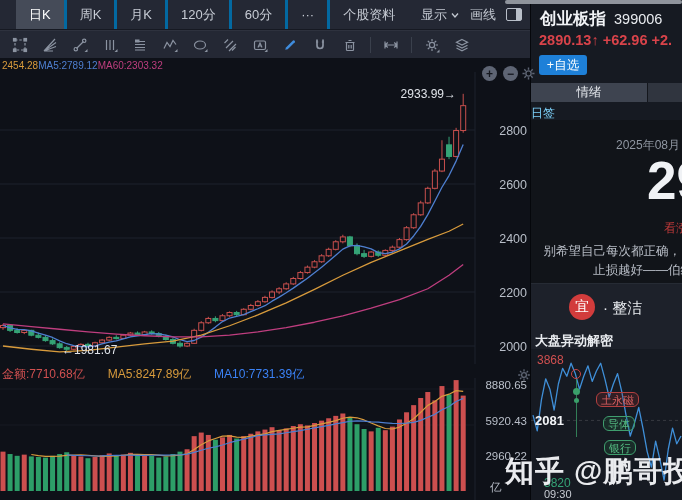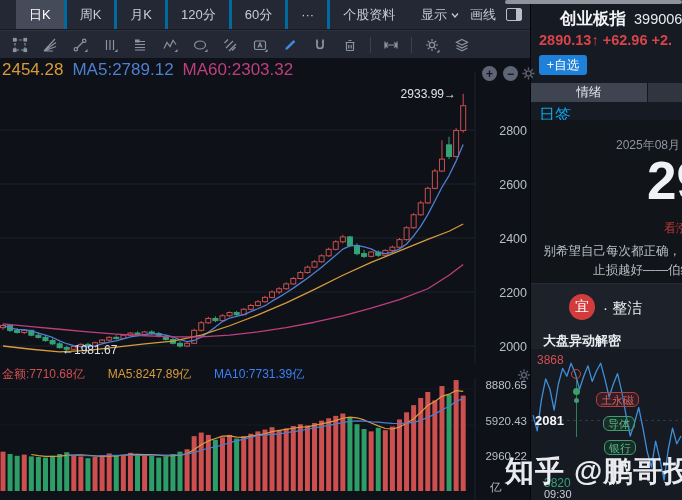--- a/index.html
+++ b/index.html
@@ -14,47 +14,47 @@
   .chev{display:inline-block;margin-left:3px;}
   .panel-toggle{width:16px;height:13px;border:1.5px solid #b9bfc9;border-radius:2px;position:relative;}
   .panel-toggle::after{content:"";position:absolute;right:0;top:0;bottom:0;width:5px;background:#b9bfc9;}
   
   .toolsbar{position:absolute;left:0;top:30px;width:530px;height:28px;background:#242834;border-top:1px solid #2e323e;display:flex;align-items:center;padding:0 6px;gap:2px;}
   .tool{width:28px;height:24px;display:flex;align-items:center;justify-content:center;cursor:pointer;}
   .tool svg{display:block;}
   .tdiv{width:1px;height:16px;background:#3a404c;margin:0 4px;}
   
   .chart-pane{position:absolute;left:0;top:58px;width:530px;height:442px;background:#0e1118;}
-  .ma-row{position:absolute;left:2px;top:2px;font-size:17px;display:flex;gap:9px;white-space:nowrap;}
+  .ma-row{position:absolute;left:2px;top:2px;font-size:10px;display:flex;white-space:nowrap;}
   .vol-row{position:absolute;left:2px;top:308px;font-size:12px;display:flex;gap:23px;white-space:nowrap;z-index:3;}
   #main-svg{position:absolute;left:0;top:14px;}
   #vol-svg{position:absolute;left:0;top:320px;}
   .chart-ctrl{position:absolute;top:8px;z-index:4;width:15px;height:15px;border-radius:50%;background:#5e6574;color:#14171e;font-size:12px;font-weight:bold;display:flex;align-items:center;justify-content:center;line-height:0;cursor:pointer;}
   .gearbtn{position:absolute;z-index:4;cursor:pointer;}
   
   .sidebar{position:absolute;left:530px;top:0;width:152px;height:500px;background:#161a22;border-left:1px solid #05070b;overflow:hidden;}
-  .sb-name{position:absolute;left:9px;top:8px;font-size:16.5px;font-weight:bold;color:#f2f4f7;white-space:nowrap;margin-left:20px;}
+  .sb-name{position:absolute;left:9px;top:8px;font-size:16.5px;font-weight:bold;color:#f2f4f7;white-space:nowrap;}
   .sb-name .code{font-weight:normal;font-size:14.5px;margin-left:8px;color:#e8ebef;}
   .sb-quote{position:absolute;left:8px;top:32px;font-size:14.5px;font-weight:bold;color:#d9434a;white-space:nowrap;}
   .sb-fav{position:absolute;left:8px;top:55px;width:48px;height:20px;background:#1e80d8;color:#fff;font-size:12.5px;border:none;border-radius:3px;display:flex;align-items:center;justify-content:center;cursor:pointer;}
   .sb-tabs{position:absolute;left:0;top:83px;width:152px;height:19px;display:flex;background:#14171d;}
   .sb-tab{height:19px;display:flex;align-items:center;justify-content:center;font-size:12.5px;color:#e5e8ed;cursor:pointer;}
   .sb-tab.sel{width:116px;background:#3e4450;}
   .sb-tab.other{flex:1;background:#30353f;margin-left:1px;}
-  .sb-daysign{position:absolute;left:8px;top:105px;font-size:16px;color:#0ea5e9;}
+  .sb-daysign{position:absolute;left:0;top:105px;font-size:12px;color:#7dd3fc;}
   .sb-datebox{position:absolute;left:0;top:120px;width:152px;height:163px;background:#111419;}
   .sb-month{position:absolute;right:3px;top:17px;font-size:12px;color:#8f96a1;white-space:nowrap;}
   .sb-day{position:absolute;left:116px;top:30px;font-size:53px;font-weight:bold;color:#f0f2f5;white-space:nowrap;}
   .sb-signal{position:absolute;left:133px;top:100px;font-size:12px;color:#c03a3a;white-space:nowrap;}
   .sb-q1{position:absolute;right:2px;top:123px;font-size:12.5px;color:#b9bec7;white-space:nowrap;}
   .sb-q2{position:absolute;left:62px;top:142px;font-size:12.5px;color:#b9bec7;white-space:nowrap;}
   .sb-yi{position:absolute;left:0;top:283px;width:152px;height:66px;background:#1d212a;border-top:1px solid #262b34;}
   .yi-circle{position:absolute;left:38px;top:10px;width:26px;height:26px;border-radius:50%;background:#d23c3c;color:#fff;font-size:14px;display:flex;align-items:center;justify-content:center;}
   .yi-text{position:absolute;left:72px;top:15px;font-size:15px;color:#e8ebef;}
-  .sb-section{position:absolute;left:12px;top:332px;font-size:13px;font-weight:bold;color:#e8ebef;}
+  .sb-section{position:absolute;left:4px;top:332px;font-size:13px;font-weight:bold;color:#e8ebef;}
   #mini-svg{position:absolute;left:0;top:348px;}
   .mini-lbl{position:absolute;font-size:12px;white-space:nowrap;z-index:3;}
   .tagbox{position:absolute;font-size:11px;padding:0 4px;height:15px;line-height:14px;border-radius:6px;z-index:3;cursor:pointer;white-space:nowrap;margin-left:45px;}
   .tag-red{border:1px solid #b34040;color:#d96060;background:rgba(150,45,45,.22);}
   .tag-green{border:1px solid #3f9e6e;color:#54b981;background:rgba(35,110,70,.22);}
   .mini-ring{position:absolute;width:10px;height:10px;border:1.5px solid #cc4444;border-radius:50%;z-index:3;}
   .mini-dot{position:absolute;border-radius:50%;background:#3aa06a;z-index:3;}
   .mini-vline{position:absolute;width:1px;background:rgba(60,160,106,.75);z-index:2;}
   
   .watermark{position:absolute;left:505px;top:452px;font-size:29px;font-weight:bold;color:rgba(242,244,247,.96);z-index:50;white-space:nowrap;letter-spacing:1px;}

